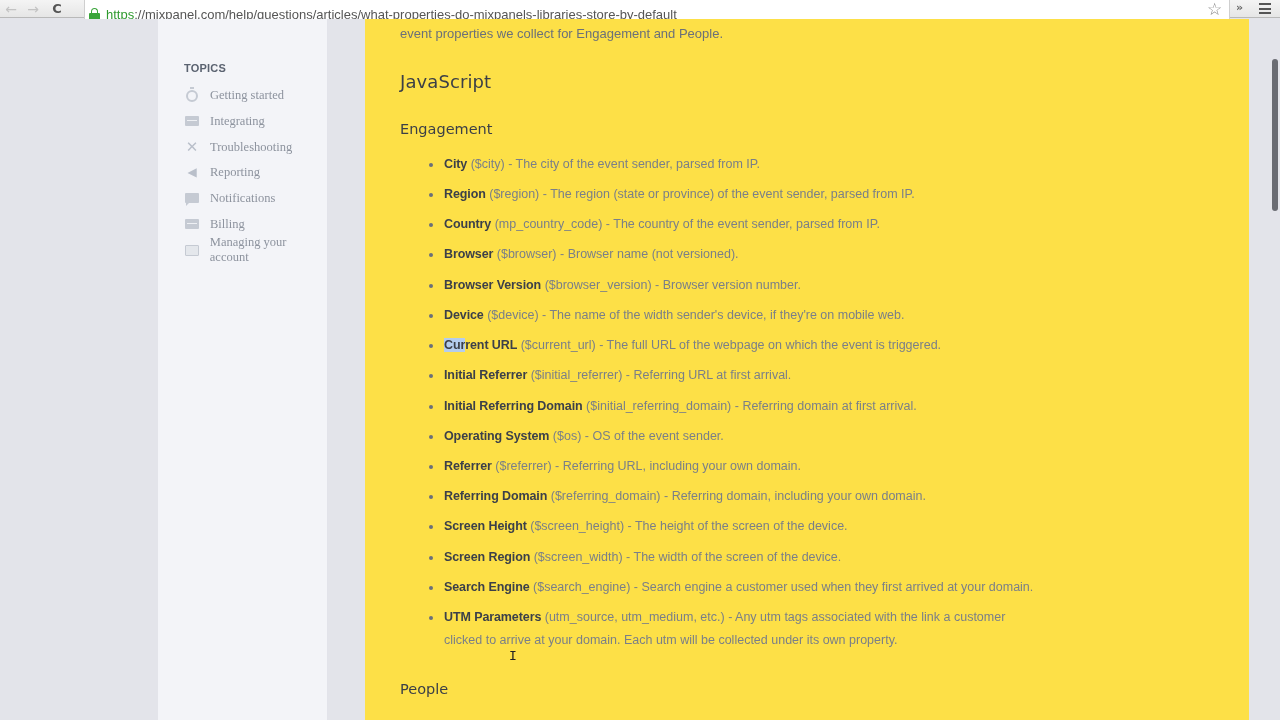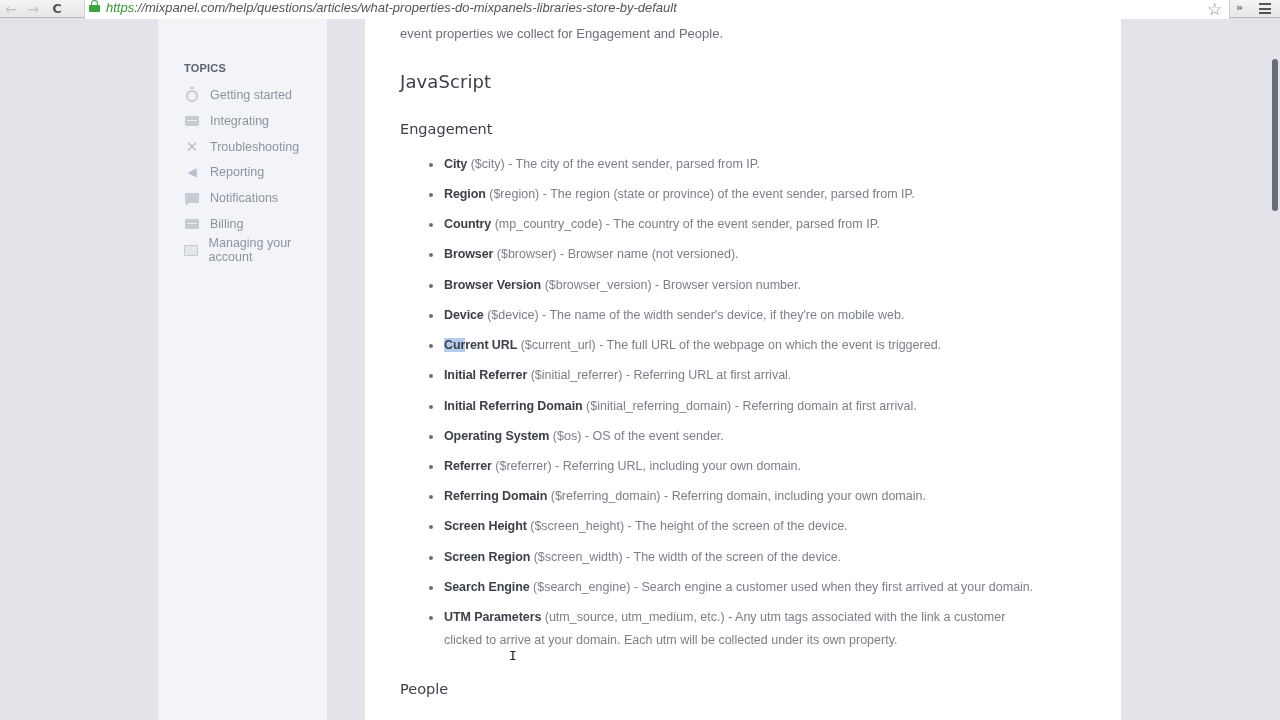--- a/index.html
+++ b/index.html
@@ -17,21 +17,21 @@
       display: flex; align-items: center;
     }
     .nav-btn {
       width: 22px; height: 18px; display: flex; align-items: center; justify-content: center;
       font-size: 14px; color: #c3c3c3; cursor: default;
     }
     .nav-btn.reload { color: #555; font-size: 13px; font-weight: bold; width: 26px; }
     .omnibox {
       position: absolute; left: 84px; top: 0; width: 1146px; height: 28px;
       background: #fff; border-left: 1px solid #cfcfcf; border-right: 1px solid #cfcfcf;
-      display: flex; align-items: flex-start; font-style: italic;
+      display: flex; align-items: center;
     }
     .lock-icon {
       width: 11px; height: 12px; margin-left: 4px; margin-right: 6px; position: relative;
     }
     .lock-icon .shackle {
       position: absolute; left: 2px; top: 0; width: 7px; height: 7px;
       border: 1.5px solid #3aa53a; border-bottom: none; border-radius: 4px 4px 0 0;
     }
     .lock-icon .body {
       position: absolute; left: 0; top: 5px; width: 11px; height: 7px; background: #3aa53a; border-radius: 1px;
@@ -68,21 +68,21 @@
       color: #5a6270; letter-spacing: 0.2px;
     }
     .topic {
       position: absolute; left: 26px; height: 20px; display: flex; align-items: center; cursor: pointer;
     }
     .topic .icon {
       width: 16px; height: 14px; margin-right: 10px; display: flex; align-items: center; justify-content: center;
       color: #b9bfca; font-size: 12px; position: relative;
     }
     .topic .label {
-      font-family: Liberation Sans, sans-serif; font-size: 12.5px; color: #8d939e;
+      font-family: Liberation Serif, serif; font-size: 12.5px; color: #8d939e;
     }
     .icon-box {
       width: 14px; height: 10px; background: #c5cad3; border-radius: 1px; position: relative;
     }
     .icon-box::after {
       content: ""; position: absolute; left: 2px; right: 2px; top: 4px; height: 1px; background: #eef0f4;
     }
     .icon-timer {
       width: 12px; height: 12px; border: 2px solid #c5cad3; border-radius: 50%; position: relative; margin-top: 2px;
     }
@@ -94,22 +94,22 @@
     }
     .icon-chat::after {
       content: ""; position: absolute; left: 1px; bottom: -3px; width: 0; height: 0;
       border-left: 3px solid #c5cad3; border-bottom: 3px solid transparent;
     }
     .icon-card {
       width: 14px; height: 11px; border: 1.5px solid #c5cad3; background: #e4e7ec; border-radius: 1px;
     }
 
     .main {
-      position: absolute; left: 365px; top: 0; width: 756px; height: 701px;
-      background: #ffffff;
+      position: absolute; left: 365px; top: 0; width: 884px; height: 701px;
+      background: #fde047;
     }
     .content {
       position: absolute; left: 35px; top: 0; width: 680px;
     }
     .intro {
       position: absolute; left: 0; top: 7px; white-space: nowrap;
       font-family: "Liberation Sans", sans-serif; font-size: 13px; color: #6b7079;
     }
     .h-js {
       position: absolute; left: 0; top: 52px;

